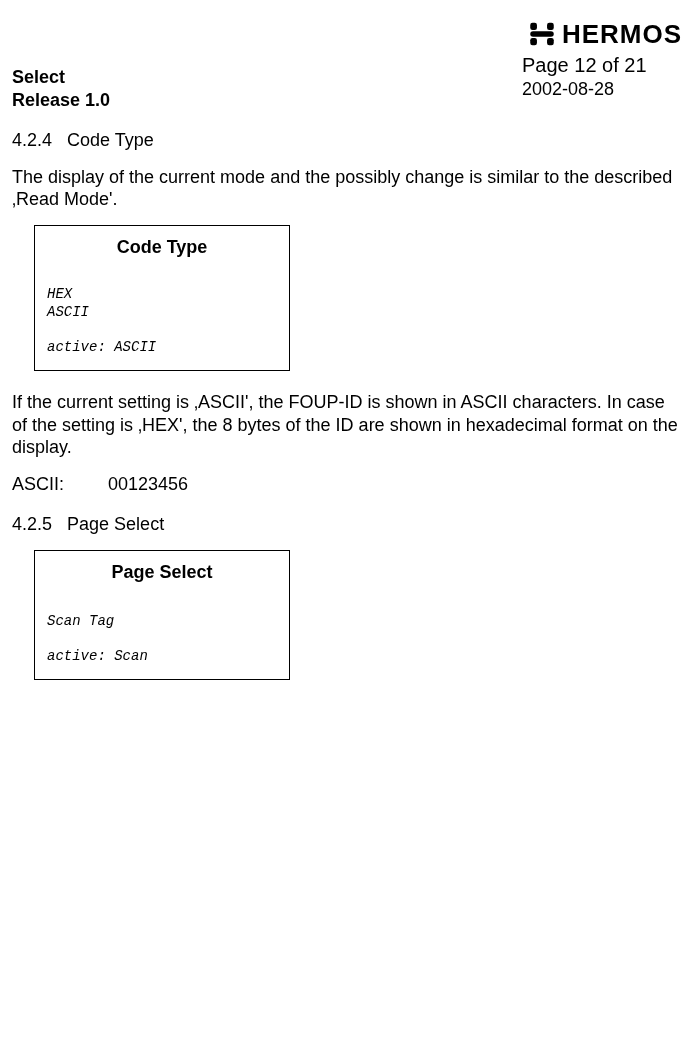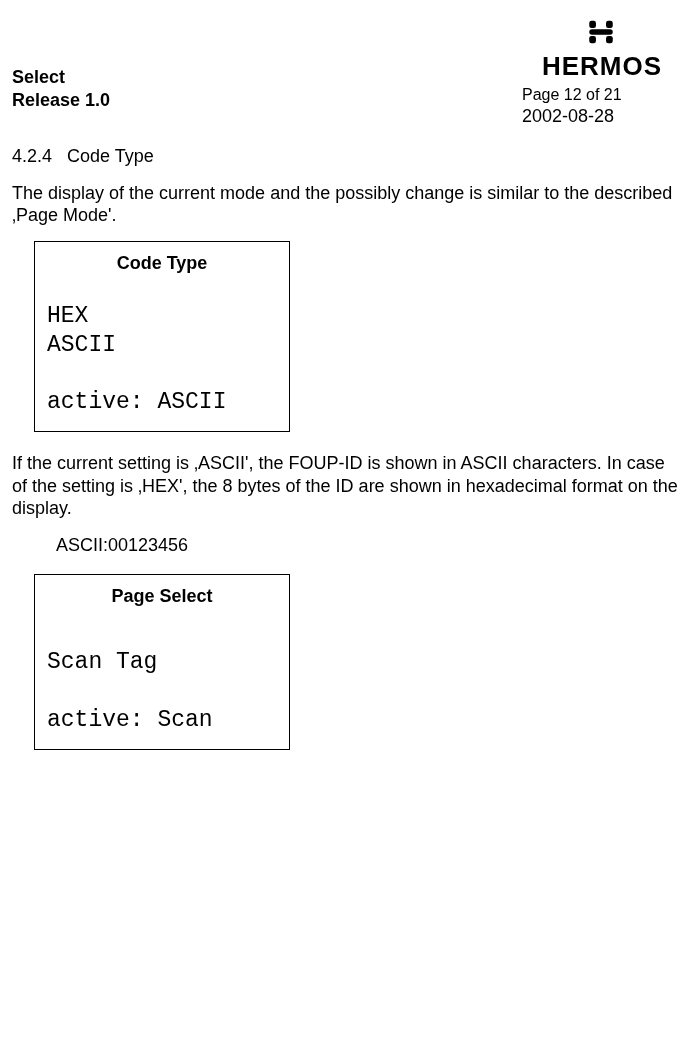--- a/index.html
+++ b/index.html
@@ -35,35 +35,34 @@
   .header-right {
     text-align: left;
     min-width: 160px;
   }
   .logo-block {
     display: flex;
     align-items: center;
     justify-content: flex-end;
     gap: 4px;
     margin-bottom: 2px;
-    flex-direction: column;
   }
   .logo-mark {
     width: 28px; height: 28px;
     position: relative;
     margin-right: 2px;
   }
   .logo-mark svg { width: 100%; height: 100%; display:block; }
   .logo-text {
     font-family: Arial, sans-serif;
     font-weight: 900;
     font-size: 26px;
     letter-spacing: 1px;
   }
-  .page-num { font-size: 16px; }
+  .page-num { font-size: 20px; }
   .page-num .big { font-weight: normal; }
   .section-head {
     margin-top: 4px;
     margin-bottom: 14px;
   }
   .para { margin: 0 0 14px 0; }
   .display-box {
     border: 1px solid #000;
     width: 256px;
     margin: 6px 0 20px 22px;
@@ -71,27 +70,27 @@
     box-sizing: border-box;
   }
   .display-box .title {
     text-align: center;
     font-weight: bold;
     font-family: Arial, sans-serif;
     margin-bottom: 28px;
   }
   .display-box .mono {
     font-family: "Courier New", Courier, monospace;
-    font-size: 23px;
+    font-size: 14px;
     line-height: 1.25;
     white-space: pre;
+    font-style: italic;
   }
   .example-table {
     margin-bottom: 18px;
-    text-align: right;
   }
   .example-table .row {
     display: flex;
     margin-bottom: 16px;
   }
   .example-table .lab { width: 96px; }
 </style>
 </head>
 <body>
 
@@ -119,40 +118,43 @@
         <span>Page </span><span class="big">12</span><span> of </span><span class="big">21</span>
       </div>
       <div>2002-08-28</div>
     </div>
   </div>
 
   <div class="section-head">
     <span>4.2.4</span>&nbsp;&nbsp;&nbsp;<span>Code Type</span>
   </div>
 
-  <p class="para">The display of the current mode and the possibly change is similar to the described ‚Page Mode'.</p>
+  <p class="para">The display of the current mode and the possibly change is similar to the described ‚Read Mode'.</p>
 
   <div class="display-box">
     <div class="title">Code  Type</div>
     <div class="mono">HEX
 ASCII
 
 active: ASCII</div>
   </div>
 
   <p class="para">If the current setting is ‚ASCII', the FOUP-ID is shown in ASCII characters. In case of the setting is ‚HEX', the 8 bytes of the ID are shown in hexadecimal format on the display.</p>
 
 
   <div class="example-table">
     <div class="row">
       <div class="lab">ASCII:</div>
       <div>00123456</div>
     </div>
   </div>
 
+  <div class="section-head">
+    <span>4.2.5</span>&nbsp;&nbsp;&nbsp;<span>Page Select</span>
+  </div>
 
 
   <div class="display-box" style="margin-bottom:0">
     <div class="title" style="margin-bottom:12px">Page Select</div>
     <div class="mono">
 Scan Tag
 
 active: Scan</div>
   </div>
 

